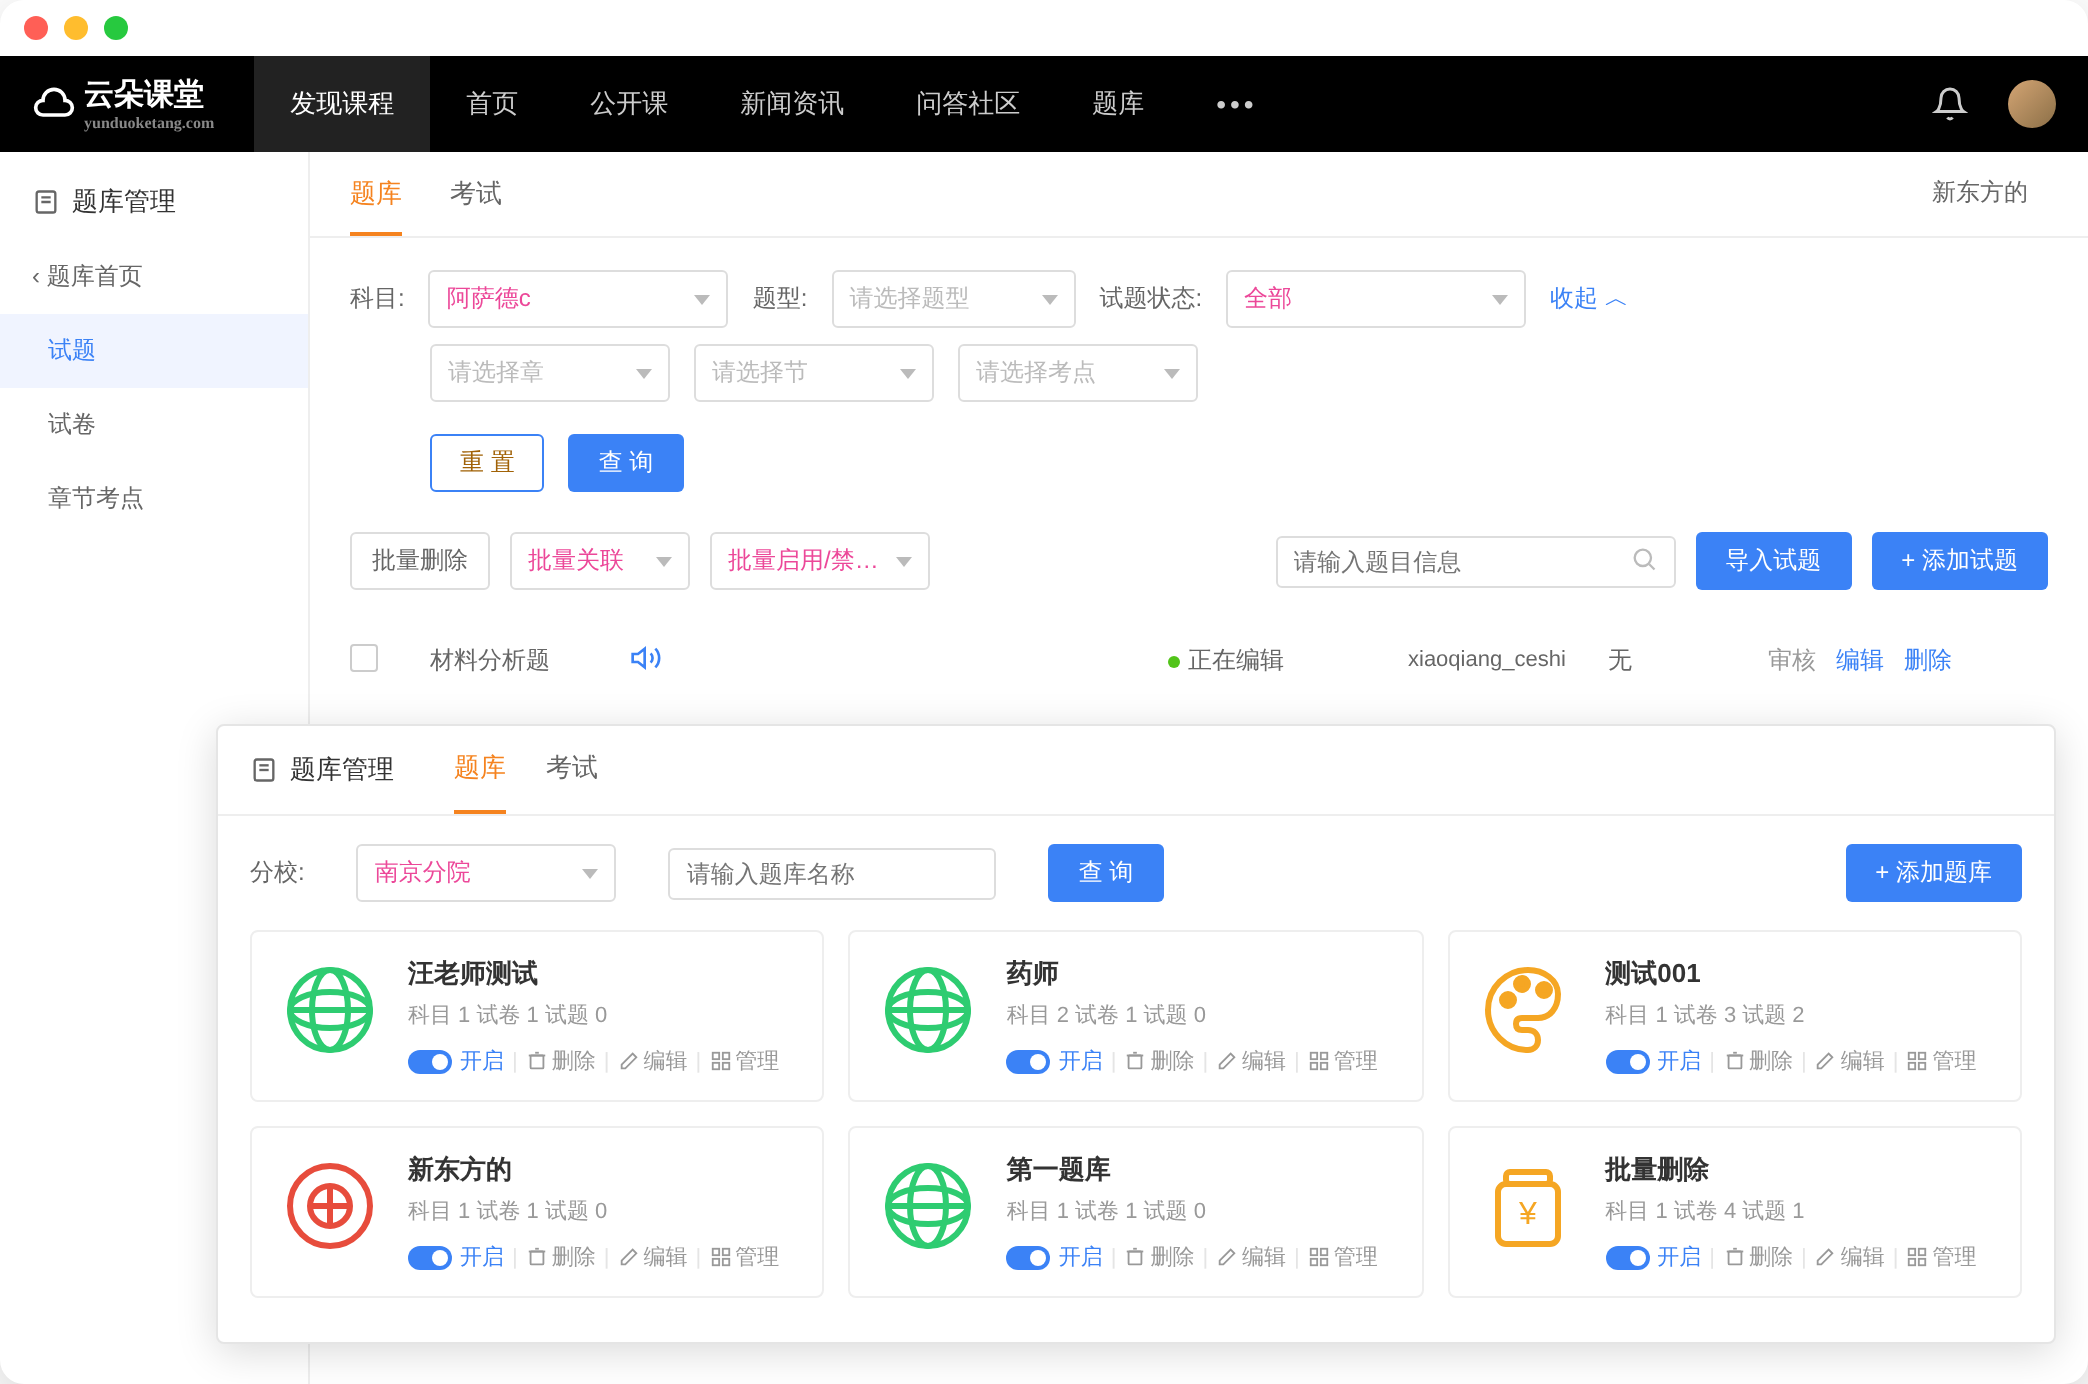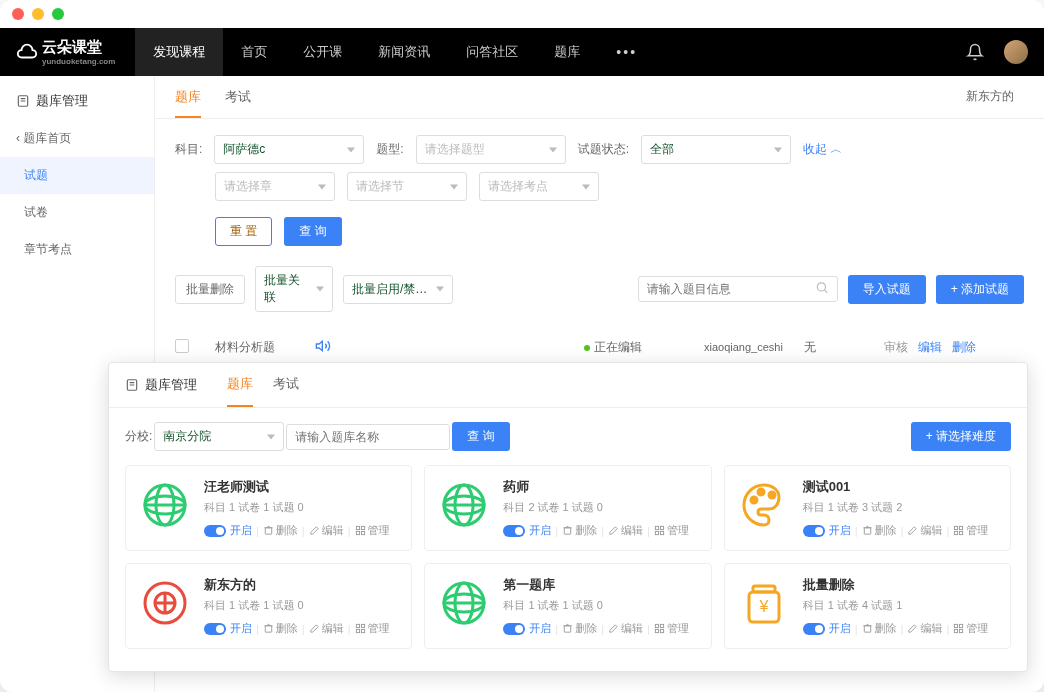--- a/index.html
+++ b/index.html
@@ -6,21 +6,21 @@
 body { font-family: -apple-system, "PingFang SC", "Microsoft YaHei", sans-serif; background: #fff; width: 1044px; height: 692px; overflow: hidden; position: relative; }
 
 .mac-window { position: absolute; top: 0; left: 0; right: 0; bottom: 0; background: #fff; border-radius: 12px; overflow: hidden; box-shadow: 0 10px 40px rgba(0,0,0,0.2); }
 .mac-titlebar { height: 28px; padding: 8px 12px; display: flex; gap: 8px; align-items: center; }
 .mac-dot { width: 12px; height: 12px; border-radius: 50%; }
 .dot-red { background: #ff5f56; }
 .dot-yellow { background: #ffbd2e; }
 .dot-green { background: #27c93f; }
 
 .app-header { background: #000; height: 48px; display: flex; align-items: center; padding: 0 16px; }
-.logo { display: flex; align-items: center; color: #fff; font-size: 15px; font-weight: bold; }
+.logo { display: flex; align-items: center; color: #fff; font-size: 15px; font-weight: bold; font-family: Liberation Serif, serif; }
 .logo-icon { width: 22px; height: 22px; margin-right: 4px; }
 .logo-sub { font-size: 8px; color: #888; letter-spacing: 0; }
 .nav-items { display: flex; margin-left: 20px; }
 .nav-item { color: #ccc; padding: 0 18px; height: 48px; display: flex; align-items: center; font-size: 13px; cursor: pointer; }
 .nav-item.active { background: #222; color: #fff; }
 .nav-right { margin-left: auto; display: flex; align-items: center; gap: 20px; }
 .bell-icon { color: #ccc; }
 .avatar { width: 24px; height: 24px; border-radius: 50%; background: linear-gradient(135deg,#d4a574,#8b6f47); }
 
 .content-wrap { display: flex; height: calc(100% - 76px); }
@@ -31,21 +31,21 @@
 .sidebar-item.active { background: #f0f4ff; color: #3b82f6; }
 
 .main-panel { flex: 1; padding: 0; overflow: hidden; }
 .tabs { display: flex; gap: 24px; padding: 12px 20px 0; border-bottom: 1px solid #eee; }
 .tab { padding-bottom: 10px; font-size: 13px; color: #666; cursor: pointer; }
 .tab.active { color: #f5831f; border-bottom: 2px solid #f5831f; }
 .main-right-label { margin-left: auto; font-size: 12px; color: #666; padding-right: 10px; }
 
 .filter-row { display: flex; align-items: center; gap: 12px; padding: 16px 20px 8px; font-size: 12px; color: #666; flex-wrap: wrap; }
 .filter-label { white-space: nowrap; }
-.select-box { border: 1px solid #ddd; border-radius: 3px; padding: 5px 22px 5px 8px; font-size: 12px; color: #14532d; min-width: 120px; position: relative; background: #fff; cursor: pointer; }
+.select-box { border: 1px solid #ddd; border-radius: 3px; padding: 5px 22px 5px 8px; font-size: 12px; color: #ec4899; min-width: 120px; position: relative; background: #fff; cursor: pointer; }
 .select-box.placeholder { color: #bbb; }
 .select-box::after { content: ""; position: absolute; right: 8px; top: 50%; transform: translateY(-50%); width: 0; height: 0; border-left: 4px solid transparent; border-right: 4px solid transparent; border-top: 5px solid #bbb; }
 .collapse-link { color: #3b82f6; cursor: pointer; font-size: 12px; }
 
 .btn { border-radius: 3px; padding: 5px 14px; font-size: 12px; cursor: pointer; border: 1px solid transparent; }
 .btn-outline { border-color: #3b82f6; color: #a16207; background: #fff; }
 .btn-primary { background: #3b82f6; color: #fff; }
 .btn-box { border: 1px solid #ddd; color: #666; background: #fff; padding: 5px 10px; }
 
 .toolbar-row { display: flex; align-items: center; gap: 10px; padding: 12px 20px; }
@@ -69,21 +69,21 @@
 .audio-icon { color: #3b82f6; }
 
 
 .window2 { position: absolute; left: 108px; top: 362px; width: 920px; height: 310px; background: #fff; border-radius: 4px; box-shadow: 0 4px 20px rgba(0,0,0,0.15); border: 1px solid #e5e5e5; overflow: hidden; }
 .w2-header { display: flex; align-items: center; padding: 0 16px; border-bottom: 1px solid #eee; }
 .w2-title { padding: 12px 0; font-size: 13px; display: flex; align-items: center; gap: 6px; color: #333; }
 .w2-tabs { display: flex; gap: 20px; margin-left: 30px; }
 .w2-tab { padding: 12px 0; font-size: 13px; color: #666; cursor: pointer; }
 .w2-tab.active { color: #f5831f; border-bottom: 2px solid #f5831f; }
 
-.w2-filter { display: flex; align-items: center; gap: 2px; padding: 14px 16px; font-size: 12px; }
+.w2-filter { display: flex; align-items: center; gap: 26px; padding: 14px 16px; font-size: 12px; }
 .input-box { border: 1px solid #ddd; border-radius: 3px; padding: 5px 8px; font-size: 12px; width: 164px; }
 .input-box input { border: none; outline: none; width: 100%; font-size: 12px; }
 
 .cards { display: grid; grid-template-columns: repeat(3, 1fr); gap: 12px; padding: 0 16px; }
 .card { border: 1px solid #eee; border-radius: 4px; padding: 12px; display: flex; gap: 12px; }
 .card-icon { width: 54px; height: 54px; flex-shrink: 0; display: flex; align-items: center; justify-content: center; }
 .card-body { flex: 1; min-width: 0; }
 .card-title { font-size: 13px; font-weight: 600; color: #333; margin-bottom: 4px; }
 .card-meta { font-size: 11px; color: #999; margin-bottom: 8px; }
 .card-actions { display: flex; align-items: center; gap: 4px; font-size: 11px; color: #999; }
@@ -155,40 +155,40 @@
       <div class="tabs">
         <div class="tab active">题库</div>
         <div class="tab">考试</div>
         <div class="main-right-label">新东方的</div>
       </div>
 
       <div class="filter-row">
         <span class="filter-label">科目:</span>
         <div class="select-box" style="width:150px">阿萨德c</div>
         <span class="filter-label">题型:</span>
-        <div class="select-box placeholder" style="width:150px">请选择题型</div>
+        <div class="select-box placeholder" style="width:122px">请选择题型</div>
         <span class="filter-label">试题状态:</span>
         <div class="select-box" style="width:150px">全部</div>
         <span class="collapse-link"><span>收起</span> ︿</span>
       </div>
 
       <div class="filter-row" style="padding-top:0; padding-left:60px">
         <div class="select-box placeholder" style="width:120px">请选择章</div>
         <div class="select-box placeholder" style="width:120px">请选择节</div>
         <div class="select-box placeholder" style="width:120px">请选择考点</div>
       </div>
 
       <div class="filter-row" style="padding-top:8px; padding-left:60px">
         <button class="btn btn-outline">重 置</button>
         <button class="btn btn-primary">查 询</button>
       </div>
 
       <div class="toolbar-row">
         <button class="btn btn-box">批量删除</button>
-        <div class="select-box" style="min-width:auto;width:78px">批量关联</div>
+        <div class="select-box" style="min-width:auto;width:90px">批量关联</div>
         <div class="select-box" style="min-width:auto;width:110px">批量启用/禁…</div>
         <div class="search-input">
           <input placeholder="请输入题目信息" style="">
           <span class="mag">
             <svg width="14" height="14" viewBox="0 0 24 24" fill="none" stroke="currentColor" stroke-width="2">
                 <circle cx="11" cy="11" r="7"></circle>
                 <line x1="21" y1="21" x2="16.5" y2="16.5"></line>
               </svg>
           </span>
         </div>
@@ -239,21 +239,21 @@
     </div>
   </div>
 
   <div class="w2-filter">
     <span style="color:#666">分校:</span>
     <div class="select-box" style="width:130px">南京分院</div>
     <div class="input-box">
       <input placeholder="请输入题库名称" style="">
     </div>
     <button class="btn btn-primary">查 询</button>
-    <button class="btn btn-primary" style="margin-left:auto">+ 请选择难度</button>
+    <button class="btn btn-primary" style="margin-left:auto">+ 添加题库</button>
   </div>
 
   <div class="cards">
       <div class="card">
         <div class="card-icon">
           <svg width="50" height="50" viewBox="0 0 50 50" fill="none" stroke="#2ecc71" stroke-width="3">
             <circle cx="25" cy="25" r="20"></circle>
             <ellipse cx="25" cy="25" rx="20" ry="9"></ellipse>
             <ellipse cx="25" cy="25" rx="9" ry="20"></ellipse>
             <line x1="5" y1="25" x2="45" y2="25"></line>

